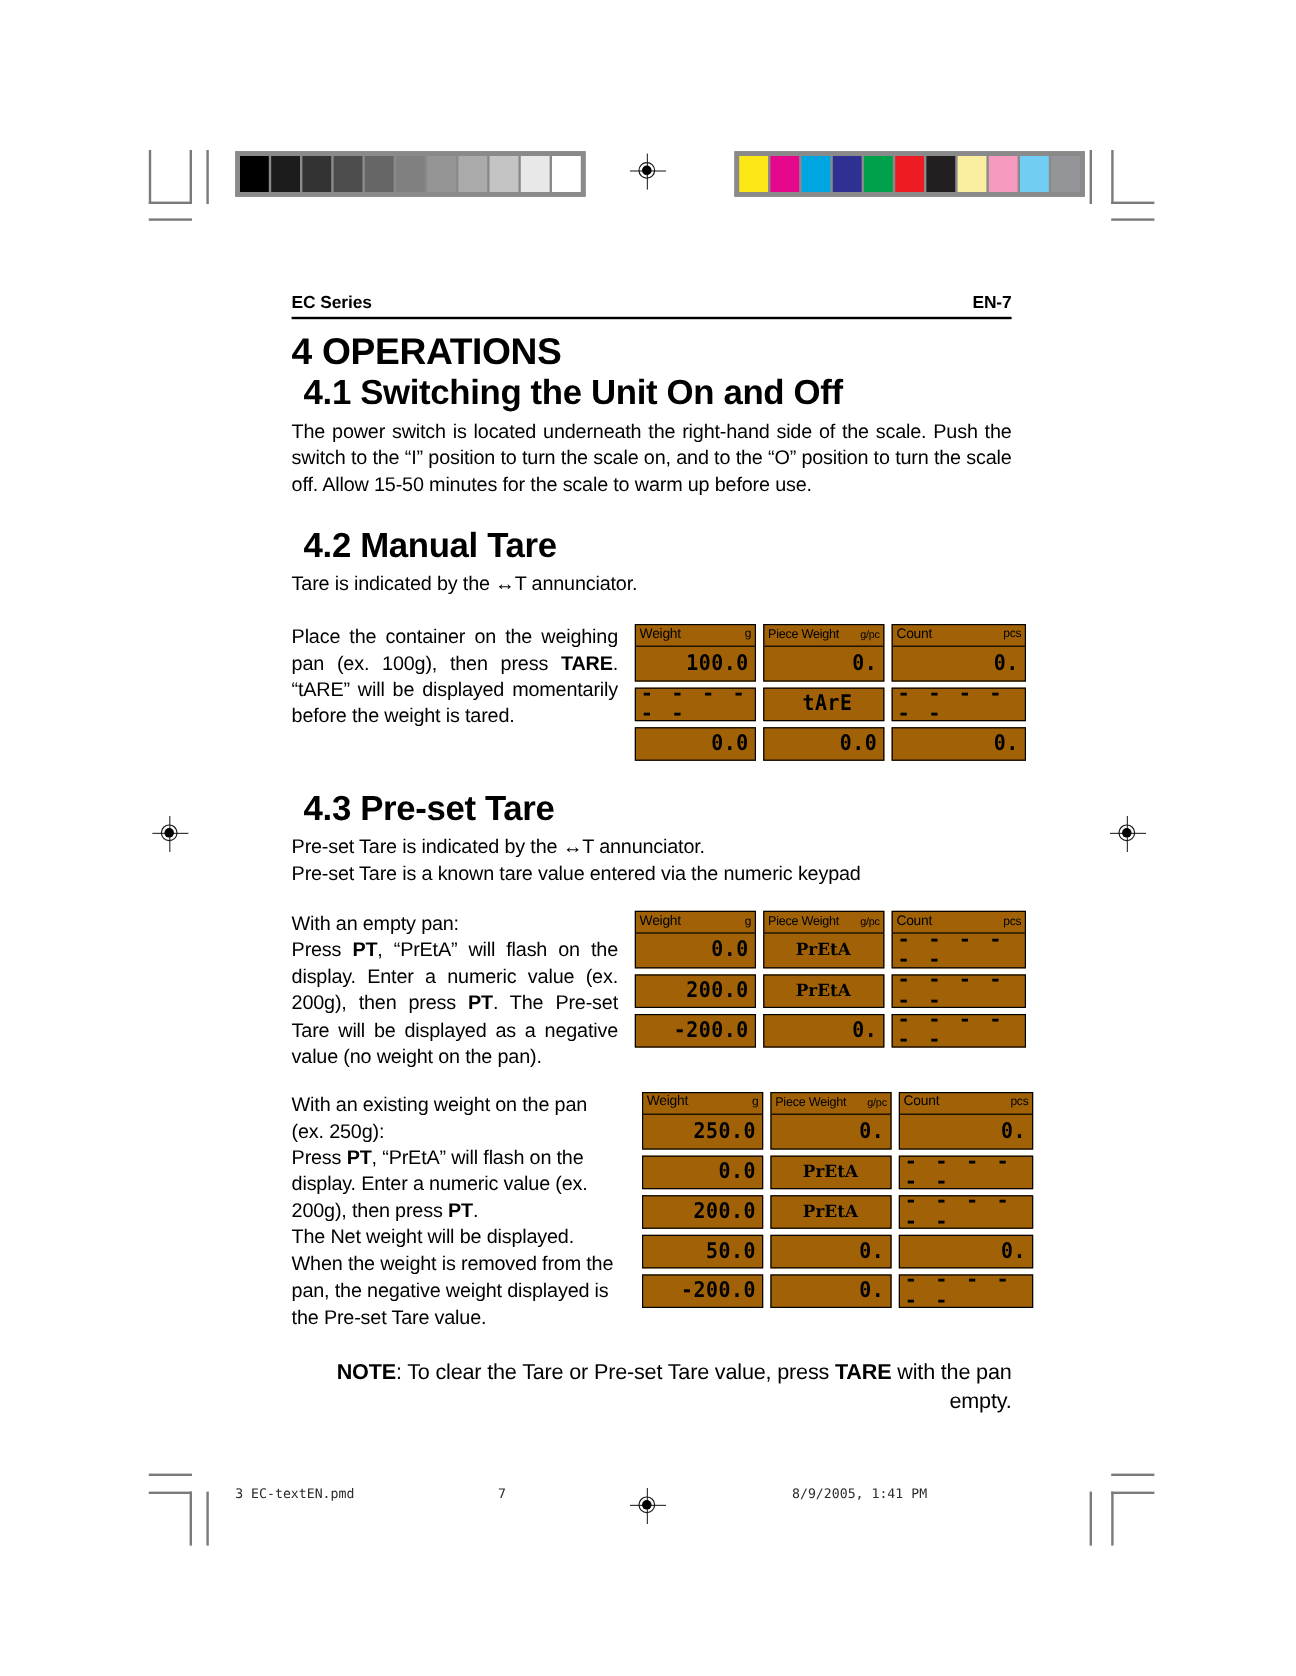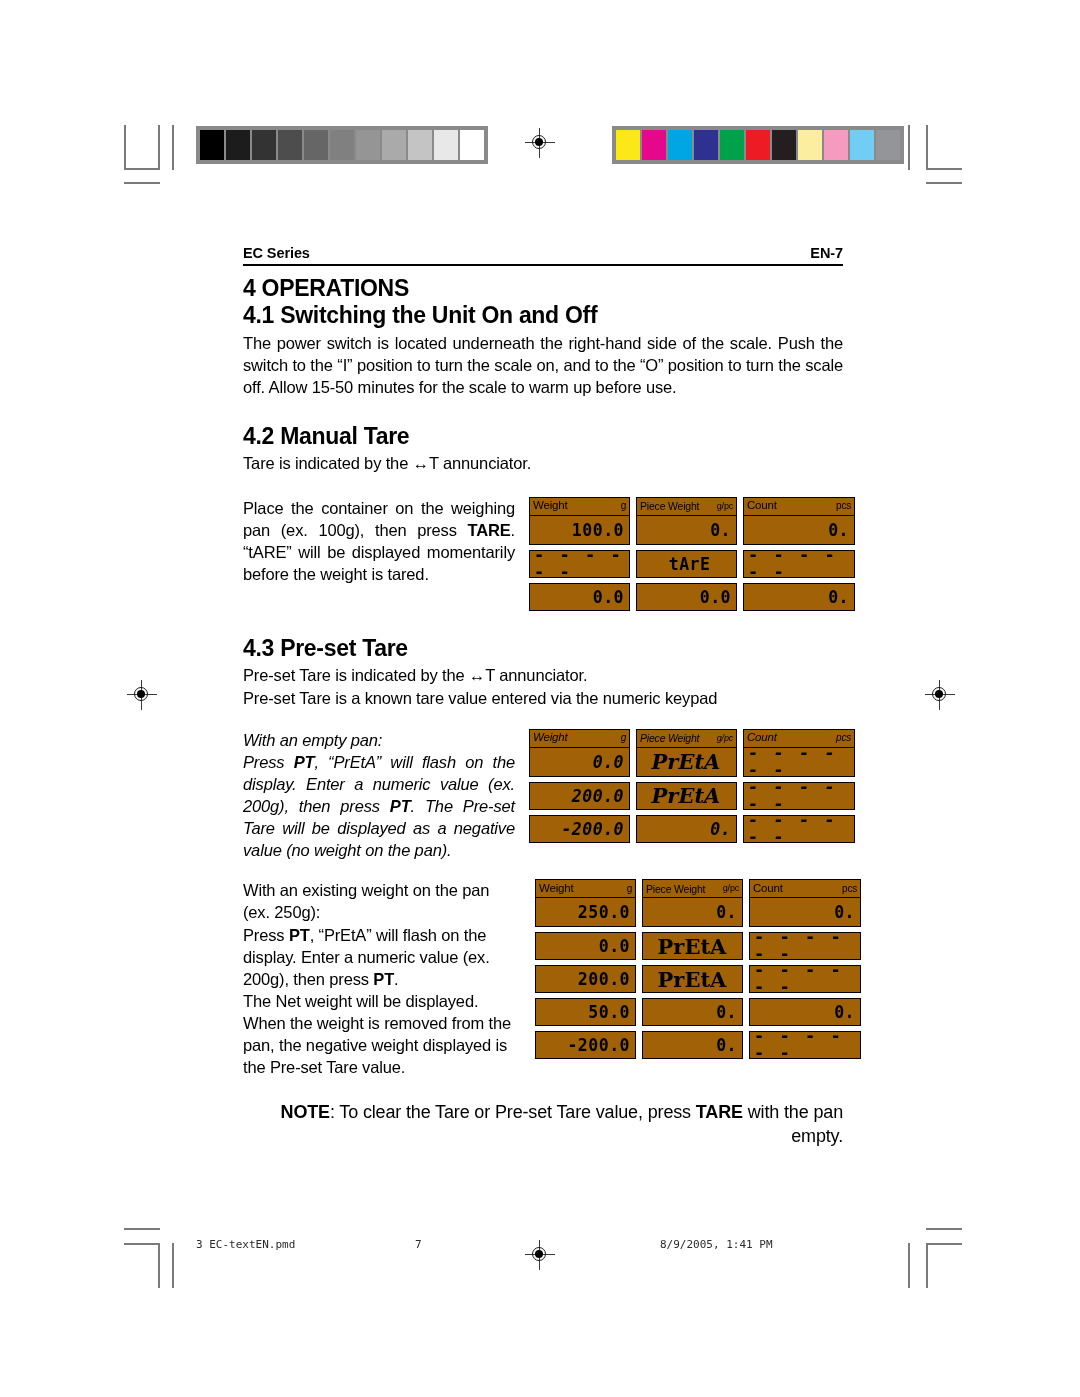--- a/index.html
+++ b/index.html
@@ -63,30 +63,30 @@
     justify-content: space-between;
     align-items: baseline;
     font-size: 14.5px;
     font-weight: bold;
     letter-spacing: -0.1px;
     padding-bottom: 3px;
   }
   .runrule { height: 2.4px; background: #000; margin-bottom: 9px; }
 
   h1.sec {
-    font-size: 23px;
+    font-size: 31px;
     font-weight: bold;
     margin: 0;
     letter-spacing: -0.3px;
     line-height: 1.17;
   }
   h2.sub {
-    font-size: 23px;
-    font-weight: bold;
-    margin: 0 0 3px 0;
+    font-size: 29px;
+    font-weight: bold;
+    margin: 0 0 3px 10px;
     letter-spacing: -0.3px;
     line-height: 1.17;
   }
   h2.sub-space { margin-top: 24px; }
 
   p.body {
     font-size: 16.5px;
     line-height: 1.34;
     margin: 0;
     text-align: justify;
@@ -148,21 +148,21 @@
     font-weight: bold;
     letter-spacing: 0.5px;
     line-height: 1;
   }
   .cell.head .val { height: 28px; }
   .val.seg { font-stretch: condensed; transform: scaleX(0.92); transform-origin: right center; }
   .val.center { justify-content: center; }
   .val.word {
     font-family: "DejaVu Serif", serif;
     font-weight: bold;
-    font-size: 21px;
+    font-size: 14px;
     letter-spacing: 0px;
     justify-content: center;
     transform: none;
   }
   .val.dashes {
     justify-content: center;
     font-size: 17px;
     letter-spacing: 2.5px;
     font-weight: bold;
   }
@@ -324,21 +324,21 @@
             </div>
           </div>
         </div>
     </div>
   </div>
 
   <h2 class="sub sub-space">4.3 Pre-set Tare</h2>
   <p class="body noj">Pre-set Tare is indicated by the ↔T annunciator.</p>
   <p class="body noj">Pre-set Tare is a known tare value entered via the numeric keypad</p>
 
-  <div class="two-col" style="margin-top:20px;font-style:italic;">
+  <div class="two-col" style="margin-top:20px;">
     <div class="col-text">
       <p class="body noj">With an empty pan:</p>
       <p class="body">
         <span>Press </span><span class="b">PT</span><span>, “PrEtA” will flash on the display.  Enter a numeric value (ex. 200g), then press </span><span class="b">PT</span><span>.  The Pre-set Tare will be displayed as a negative value (no weight on the pan).</span>
       </p>
     </div>
     <div class="col-disp">
       <div class="disp-table">
           <div class="disp-row">
             <div class="cell c1 head">

